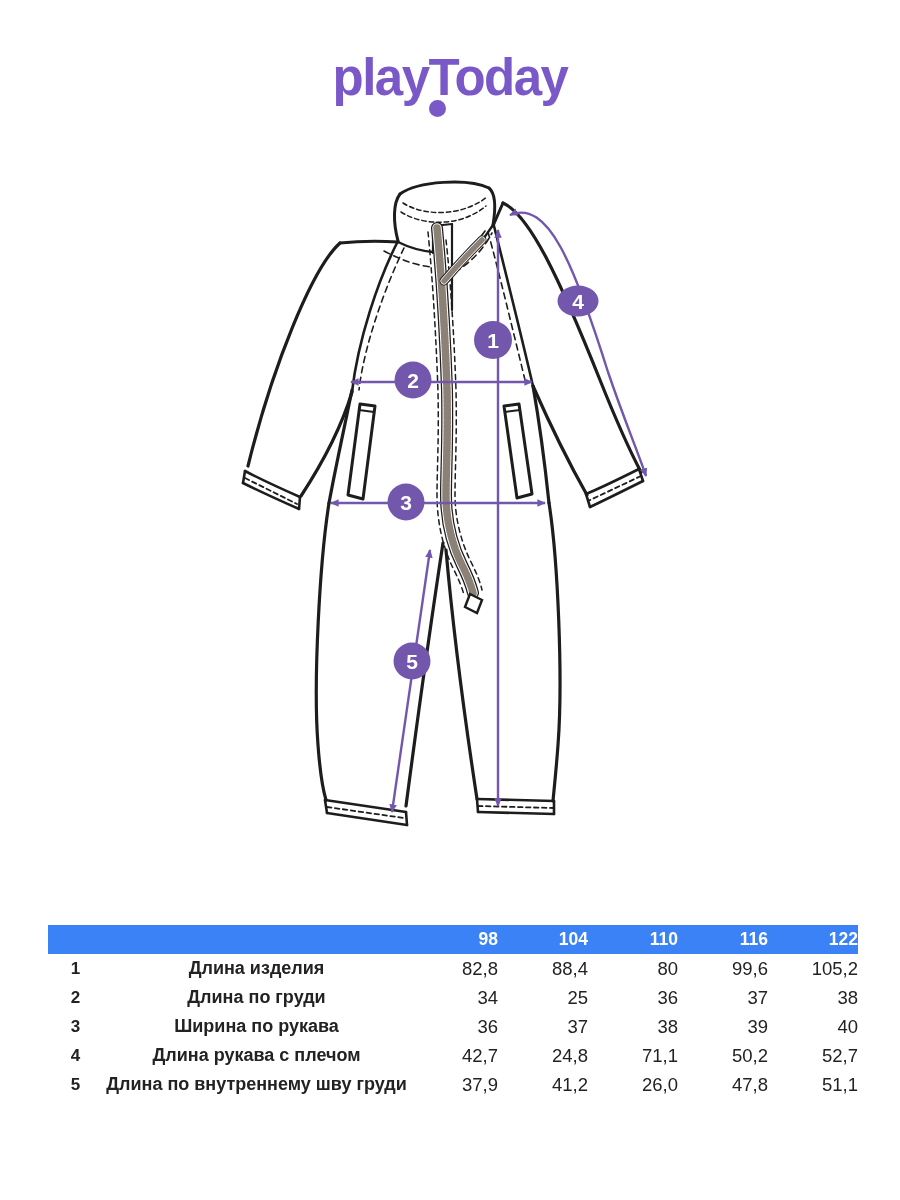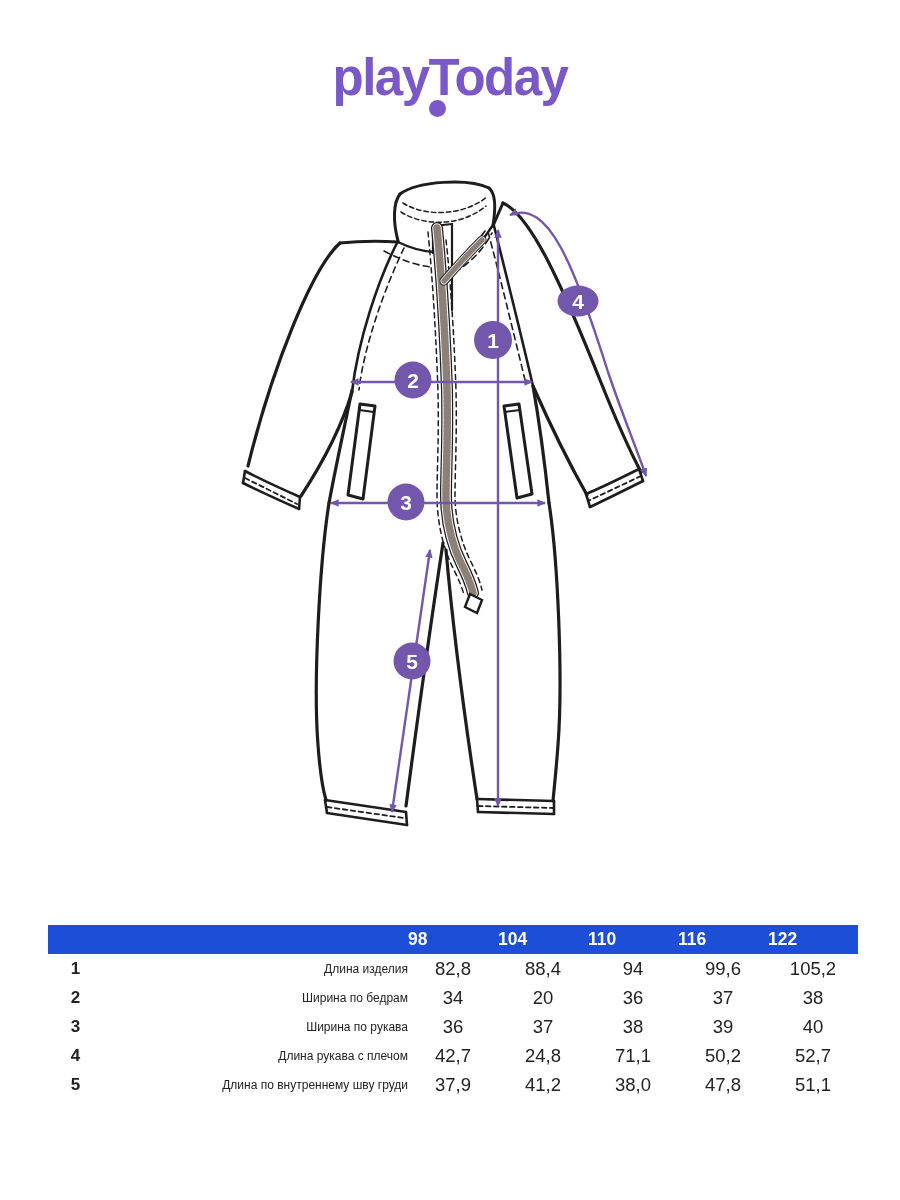--- a/index.html
+++ b/index.html
@@ -25,25 +25,25 @@
     position:absolute;left:48px;top:925px;width:810px;
     border-collapse:collapse;table-layout:fixed;color:#222222;
   }
   .size-table col.c-num{width:55px;}
   .size-table col.c-label{width:305px;}
   .size-table col.c-val{width:90px;}
   .size-table th,.size-table td{
     height:29px;padding:0;vertical-align:middle;font-weight:normal;
   }
   .size-table thead th{
-    background:#1d4ed8;color:#ffffff;font-weight:bold;font-size:17.5px;text-align:left;
+    background:#3b82f6;color:#ffffff;font-weight:bold;font-size:17.5px;text-align:right;
   }
   .size-table td.num{font-weight:bold;font-size:17px;text-align:center;}
-  .size-table td.label{font-size:12px;text-align:right;padding-left:2px;}
-  .size-table td.val{font-size:18.5px;text-align:center;}
+  .size-table td.label{font-size:18px;text-align:center;padding-left:2px;font-weight:bold;}
+  .size-table td.val{font-size:18.5px;text-align:right;}
 </style>
 </head>
 <body>
 
 <div class="page">
 
   <div class="logo-wrap">
     <div class="logo">
       <div class="logo-text">playToday</div>
       <div class="logo-dot"></div>
@@ -236,29 +236,29 @@
         <th>116</th>
         <th>122</th>
       </tr>
     </thead>
     <tbody>
       <tr>
         <td class="num">1</td>
         <td class="label">Длина изделия</td>
         <td class="val">82,8</td>
         <td class="val">88,4</td>
-        <td class="val">94</td>
+        <td class="val">80</td>
         <td class="val">99,6</td>
         <td class="val">105,2</td>
       </tr>
       <tr>
         <td class="num">2</td>
-        <td class="label">Ширина по бедрам</td>
+        <td class="label">Длина по груди</td>
         <td class="val">34</td>
-        <td class="val">20</td>
+        <td class="val">25</td>
         <td class="val">36</td>
         <td class="val">37</td>
         <td class="val">38</td>
       </tr>
       <tr>
         <td class="num">3</td>
         <td class="label">Ширина по рукава</td>
         <td class="val">36</td>
         <td class="val">37</td>
         <td class="val">38</td>
@@ -272,19 +272,19 @@
         <td class="val">24,8</td>
         <td class="val">71,1</td>
         <td class="val">50,2</td>
         <td class="val">52,7</td>
       </tr>
       <tr>
         <td class="num">5</td>
         <td class="label">Длина по внутреннему шву груди</td>
         <td class="val">37,9</td>
         <td class="val">41,2</td>
-        <td class="val">38,0</td>
+        <td class="val">26,0</td>
         <td class="val">47,8</td>
         <td class="val">51,1</td>
       </tr>
     </tbody>
   </table>
 </div>
 
 </body></html>

